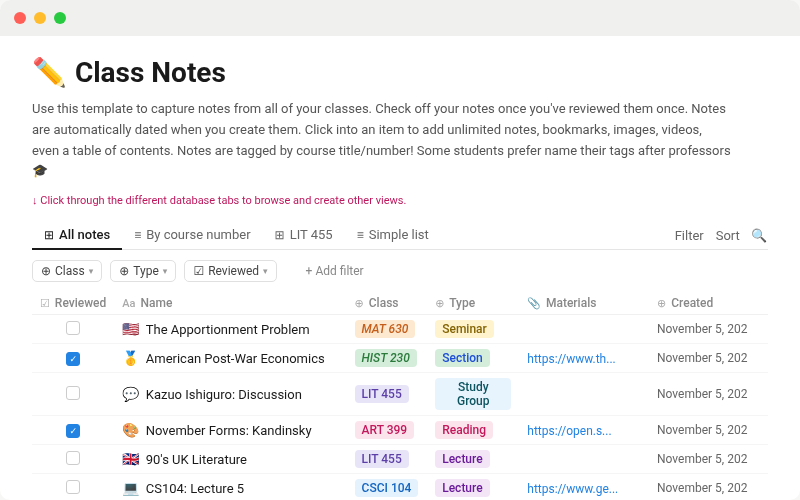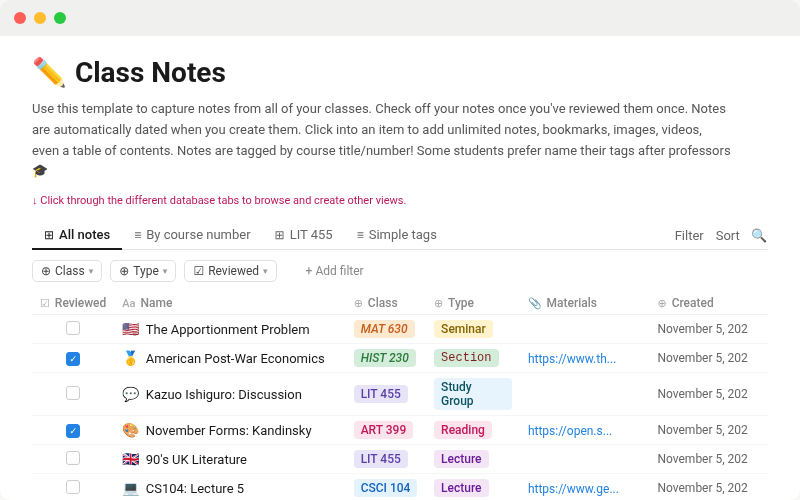--- a/index.html
+++ b/index.html
@@ -174,23 +174,24 @@
     .tag-lit { background: #e8e4f8; color: #5b3fa6; }
     .tag-art { background: #fce4ec; color: #c2185b; }
     .tag-cs { background: #e3f2fd; color: #1565c0; }
 
     .type-tag {
       display: inline-block;
       border-radius: 4px;
       padding: 2px 7px;
       font-size: 12px;
       font-weight: 500;
+      text-align: center;
     }
     .type-seminar { background: #fff3cd; color: #856404; }
-    .type-section { background: #d4edda; color: #7f1d1d; font-family: Liberation Mono, monospace; }
+    .type-section { background: #d4edda; color: #1d4ed8; }
     .type-studygroup { background: #e8f4fd; color: #0c5460; }
     .type-reading { background: #fce4ec; color: #c2185b; }
     .type-lecture { background: #f3e5f5; color: #6a1b9a; }
 
     .materials-link { color: #2383e2; font-size: 12px; }
 
     .name-cell {
       display: flex; align-items: center; gap: 6px;
     }
 
@@ -225,21 +226,21 @@
     <div class="tab">
       <span class="tab-icon">≡</span>
       <span>By course number</span>
     </div>
     <div class="tab">
       <span class="tab-icon">⊞</span>
       <span>LIT 455</span>
     </div>
     <div class="tab">
       <span class="tab-icon">≡</span>
-      <span>Simple tags</span>
+      <span>Simple list</span>
     </div>
     <div class="tabs-right">
       <span>Filter</span>
       <span>Sort</span>
       <span>🔍</span>
     </div>
   </div>
 
   <div class="filters">
     <div class="filter-pill">

